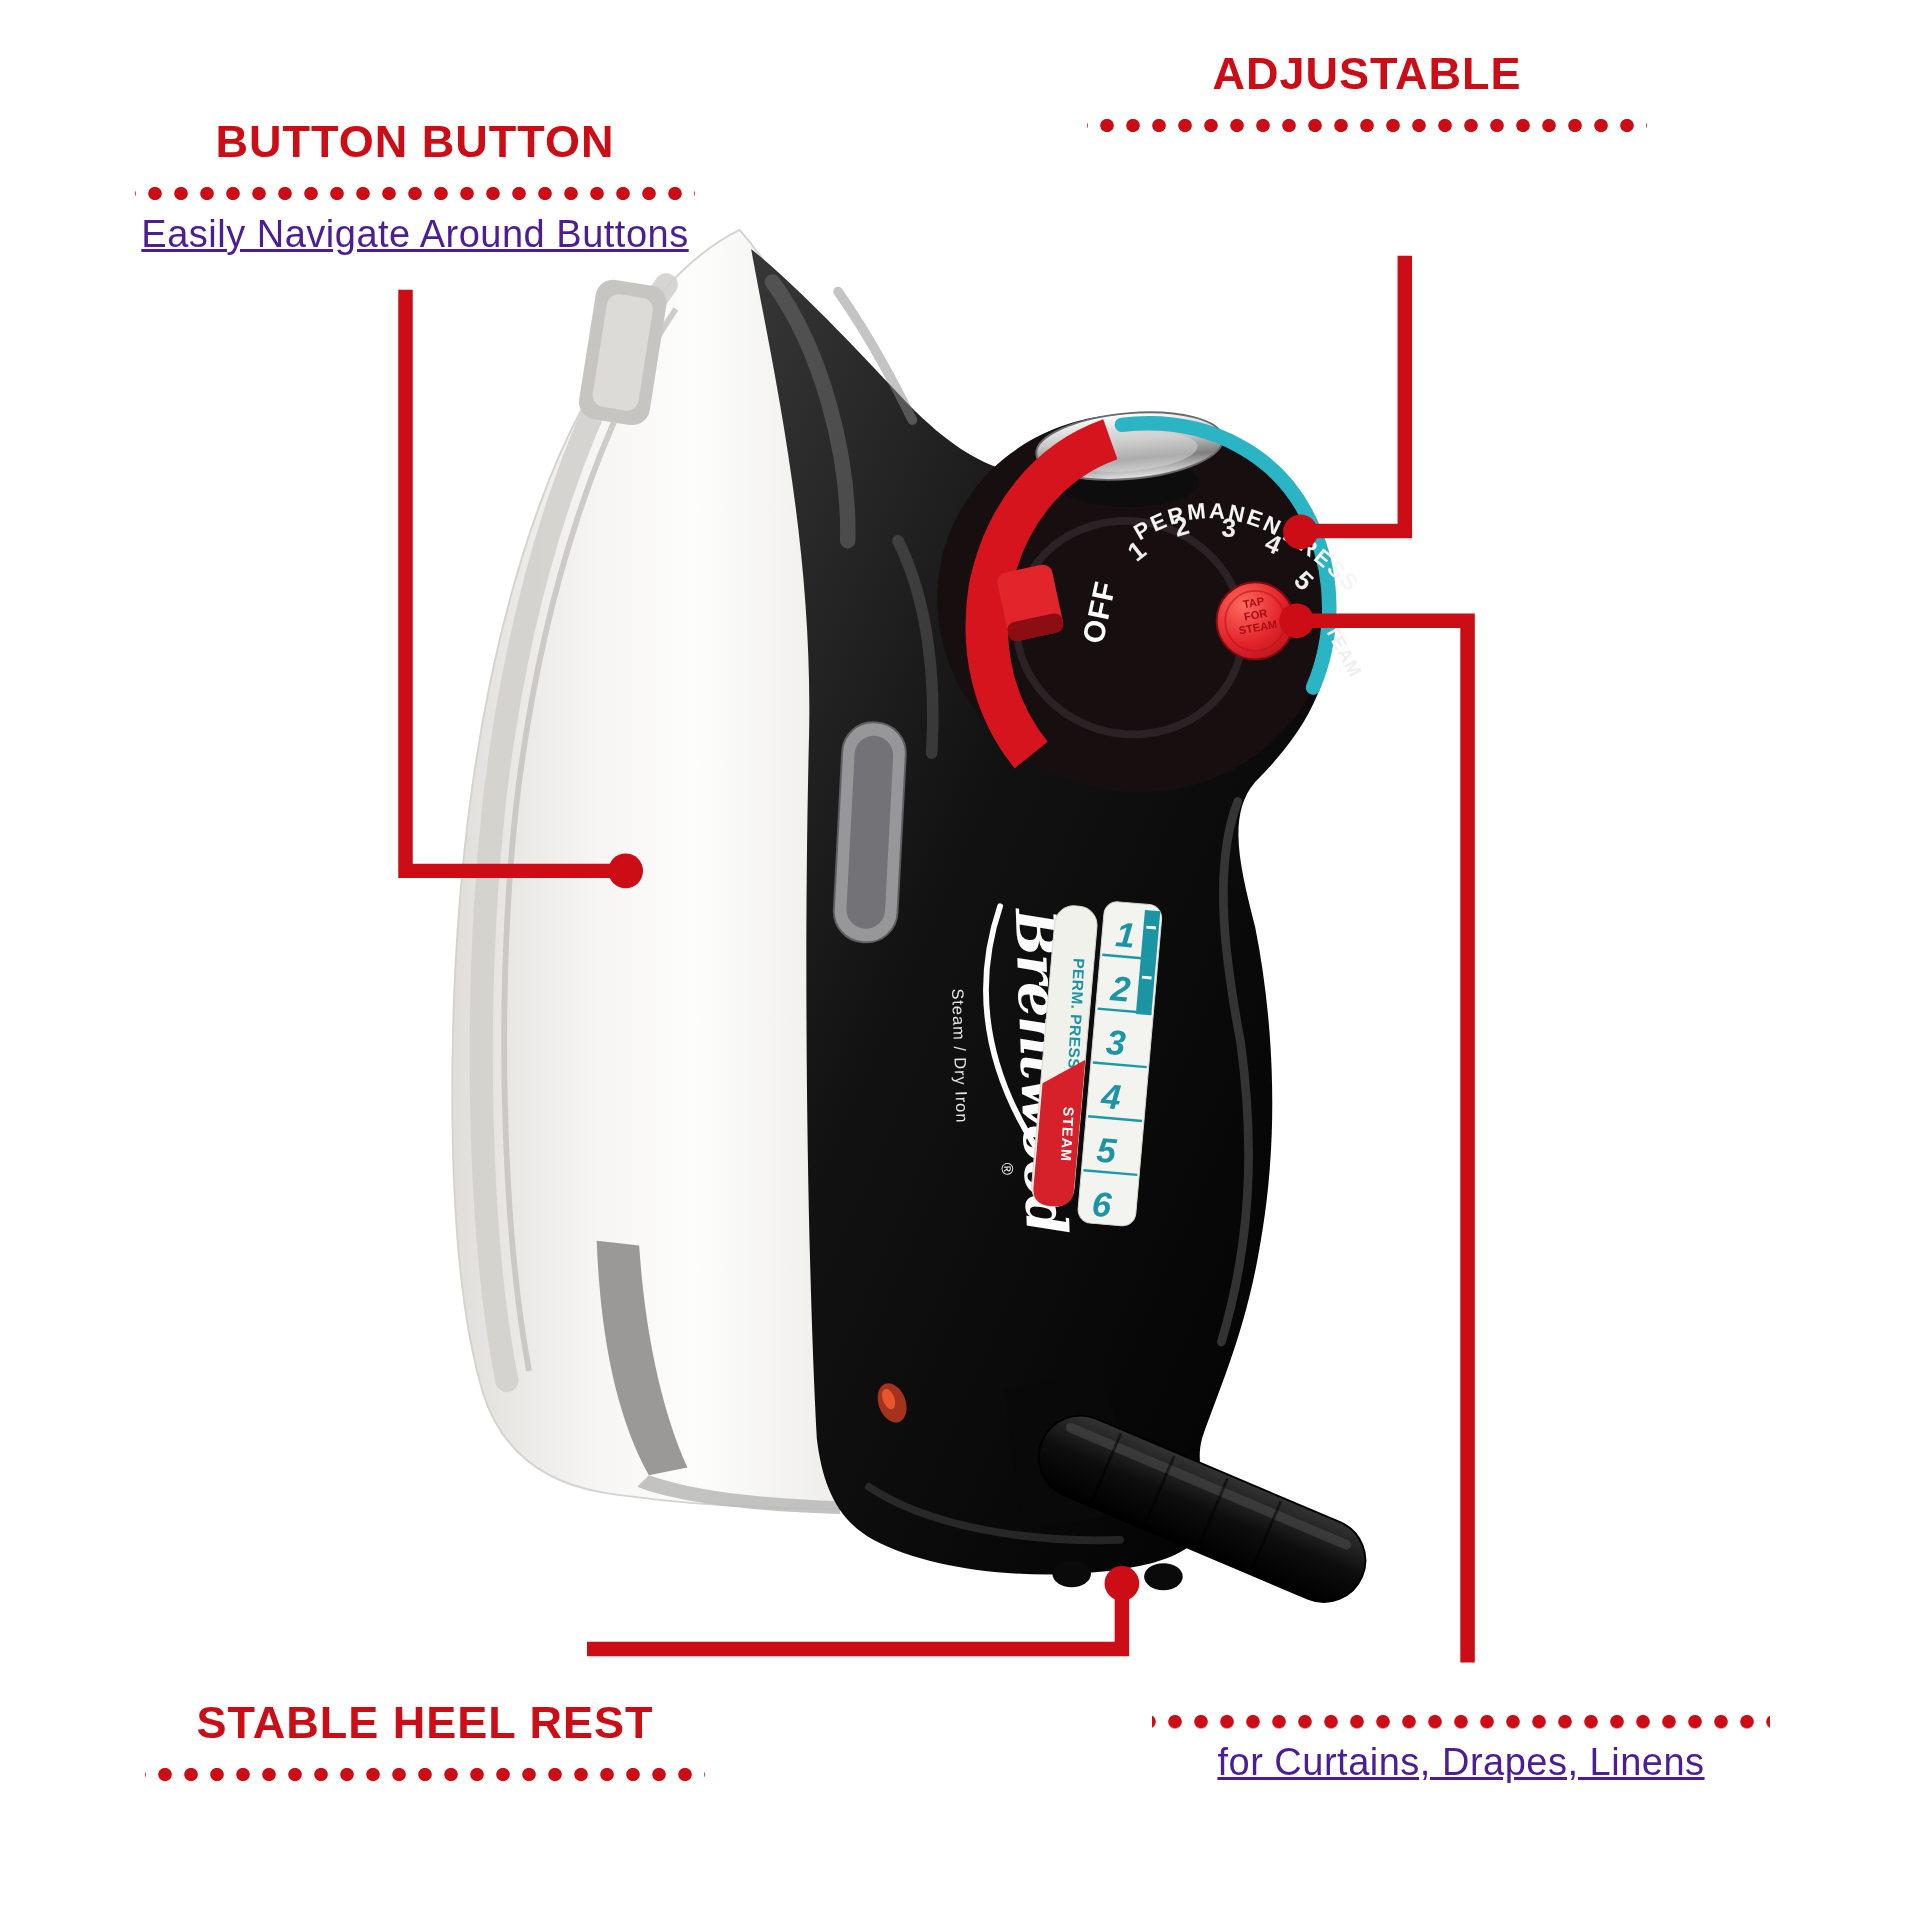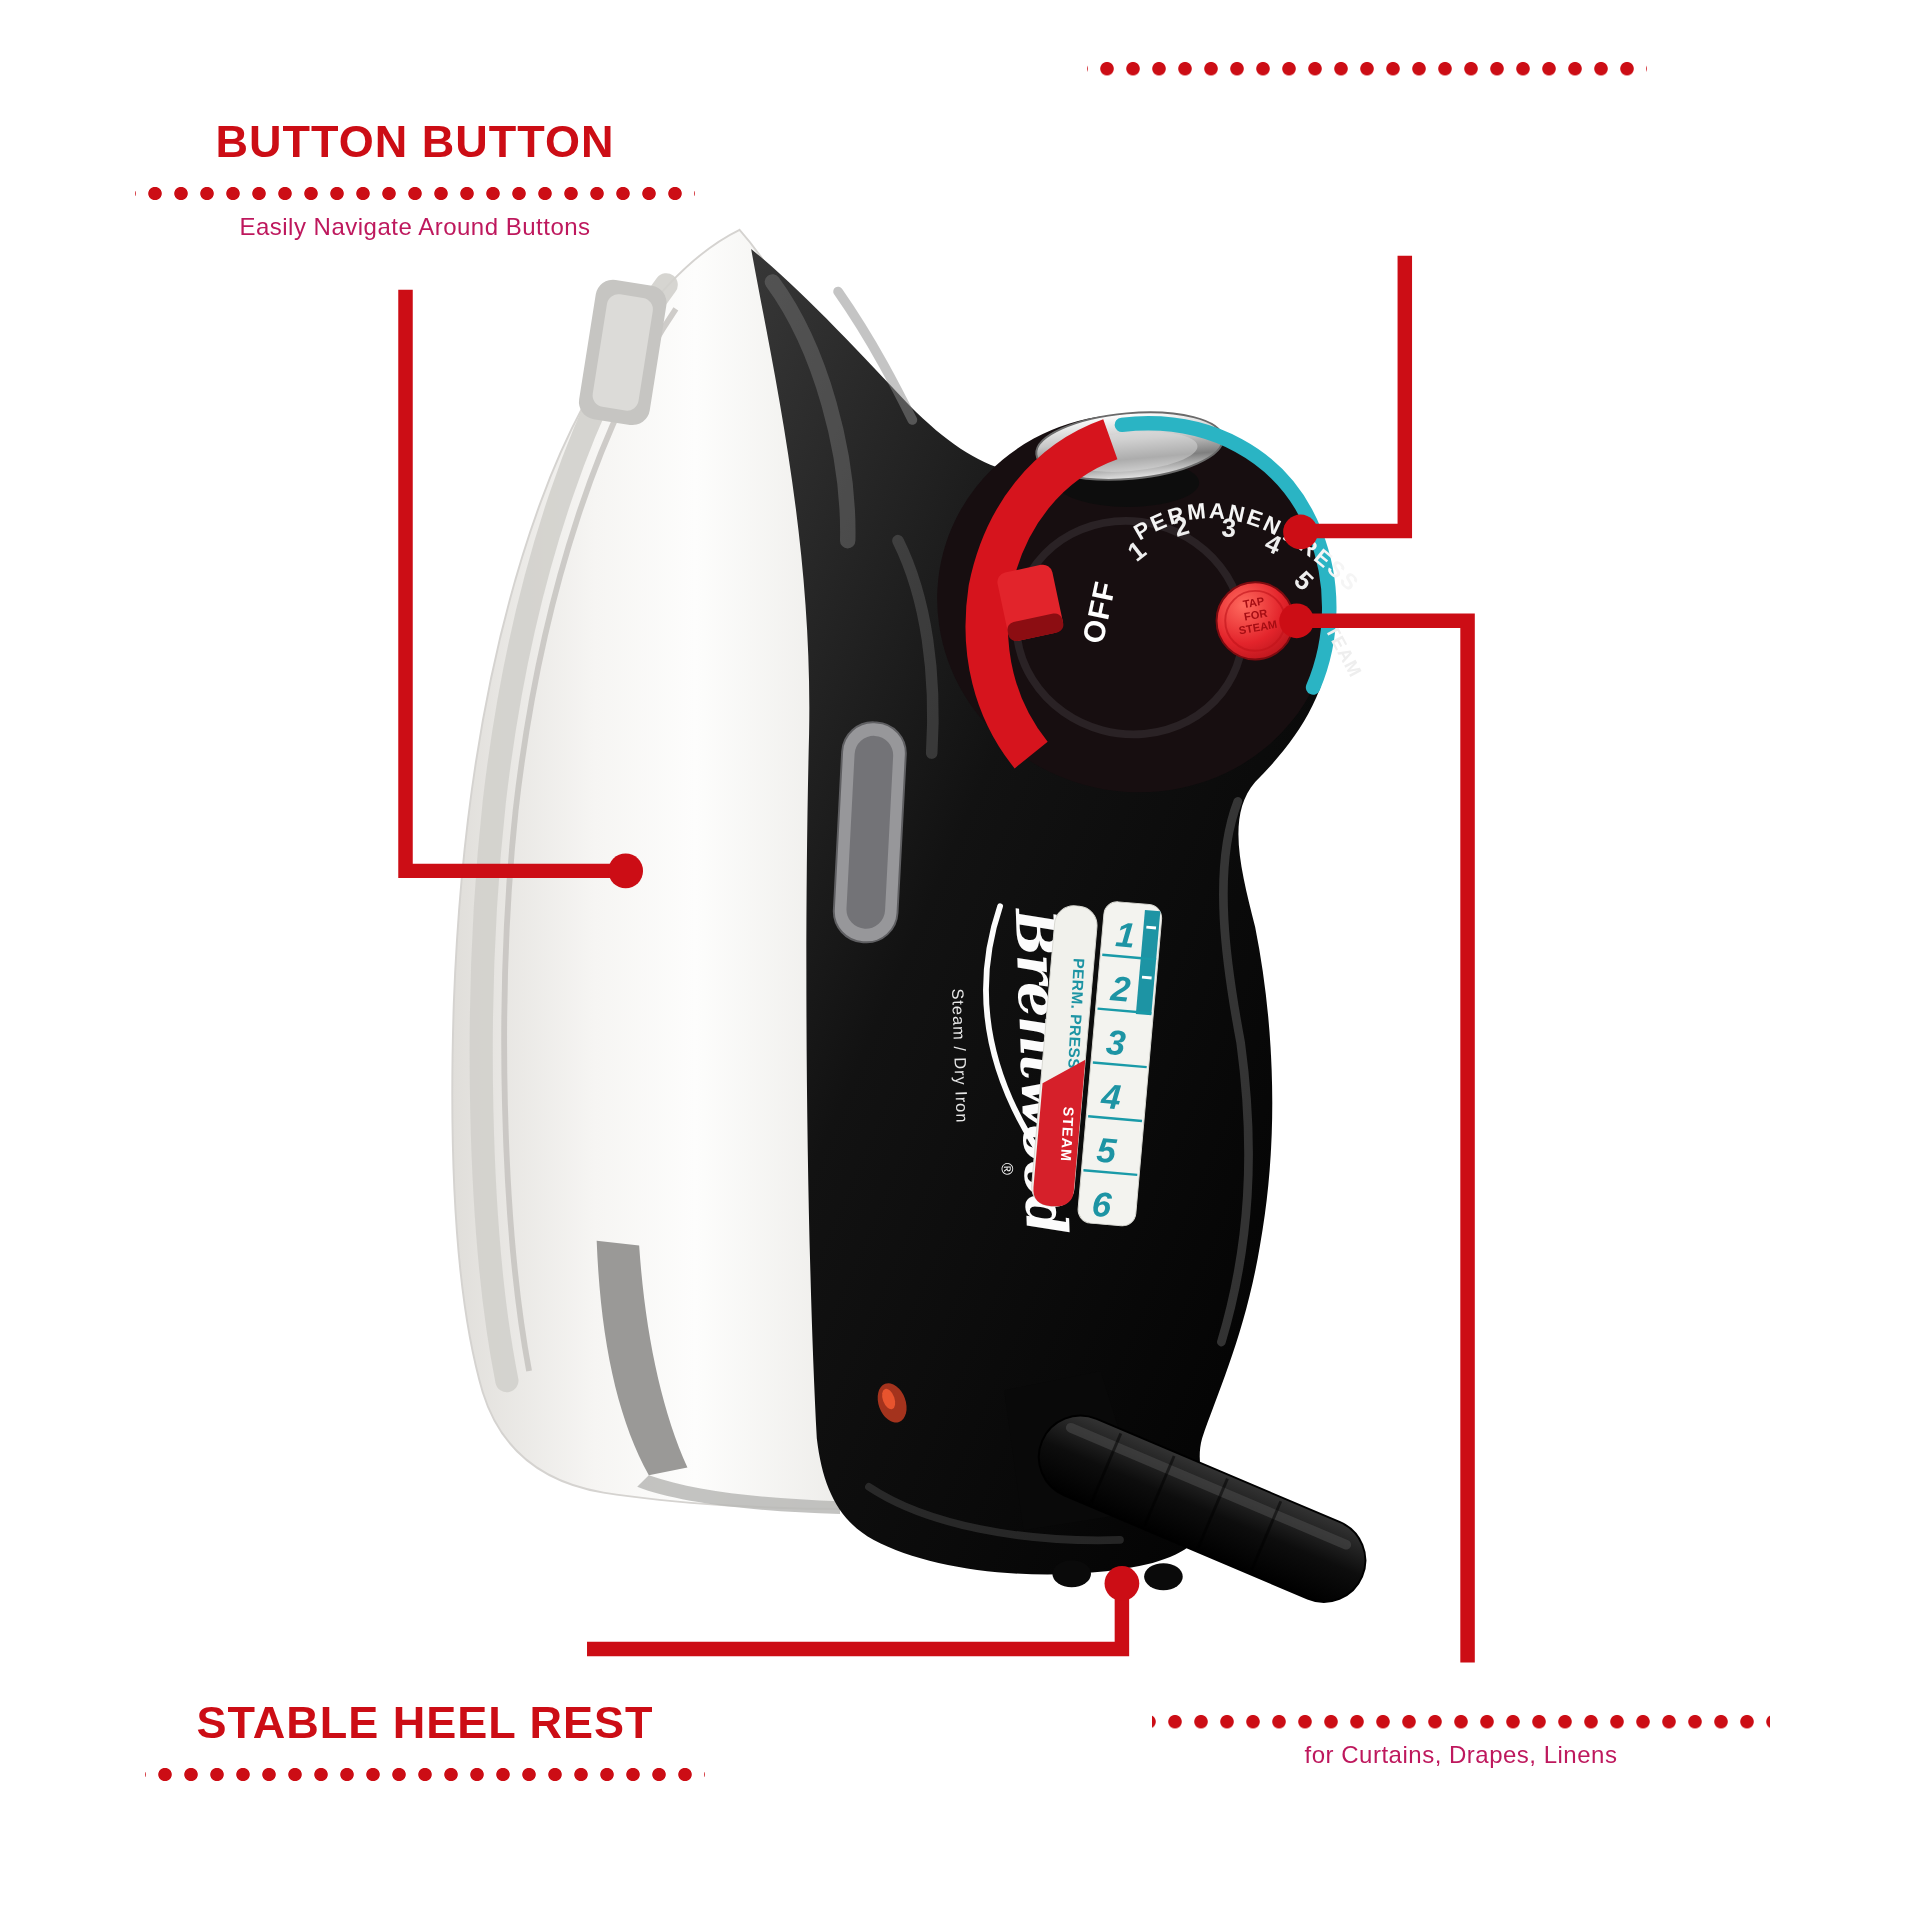--- a/index.html
+++ b/index.html
@@ -3,38 +3,39 @@
 <meta charset="utf-8">
 <style>
   :root{ --red:#cc0d15; --teal:#2ab4c4; }
   html,body{margin:0;padding:0;}
   body{
     width:1931px;height:1931px;position:relative;background:#ffffff;
     font-family:"Liberation Sans", sans-serif;overflow:hidden;
   }
   .block{position:absolute;text-align:center;}
   .title{font-weight:bold;color:var(--red);font-size:45px;letter-spacing:1px;line-height:1.25;}
-  .sub{color:#be185d;font-size:24px;margin-top:11.6px;letter-spacing:0.5px;}
+  .sub{color:#4c1d95;font-size:38px;margin-top:11.6px;letter-spacing:0.5px;text-decoration:underline;}
   .dots{height:15.4px;margin:15.4px auto 0;
     background-image:radial-gradient(circle,var(--red) 6.3px,transparent 7.2px);
     background-size:26px 15.4px;background-repeat:repeat-x;background-position:center;}
   svg{position:absolute;left:0;top:0;}
   svg text{font-family:"Liberation Sans", sans-serif;}
   .script-logo{font-family:"DejaVu Serif", serif;font-style:italic;font-weight:bold;}
 </style>
 </head>
 <body>
 
 <div class="block" style="left:77px;top:114px;width:676px;">
   <div class="title">BUTTON BUTTON</div>
   <div class="dots" style="width:560px;"></div>
   <div class="sub">Easily Navigate Around Buttons</div>
 </div>
 
 <div class="block" style="left:1026px;top:46px;width:682px;">
+  <div class="title">ADJUSTABLE</div>
   <div class="dots" style="width:560px;"></div>
 </div>
 
 <div class="block" style="left:87px;top:1695px;width:676px;">
   <div class="title">STABLE HEEL REST</div>
   <div class="dots" style="width:560px;"></div>
 </div>
 
 <div class="block" style="left:1094px;top:1699px;width:734px;">
   <div class="dots" style="width:618px;"></div>

